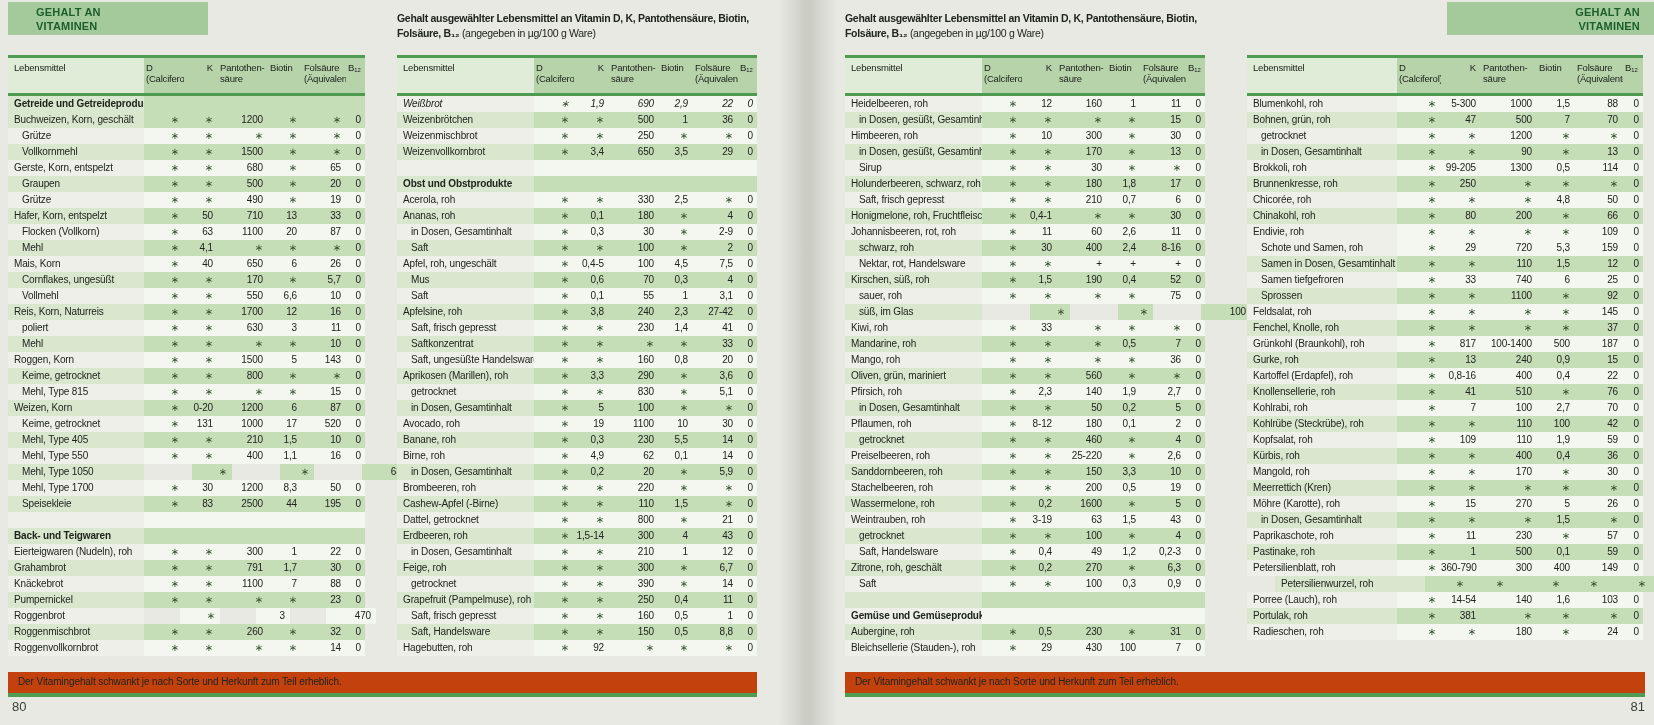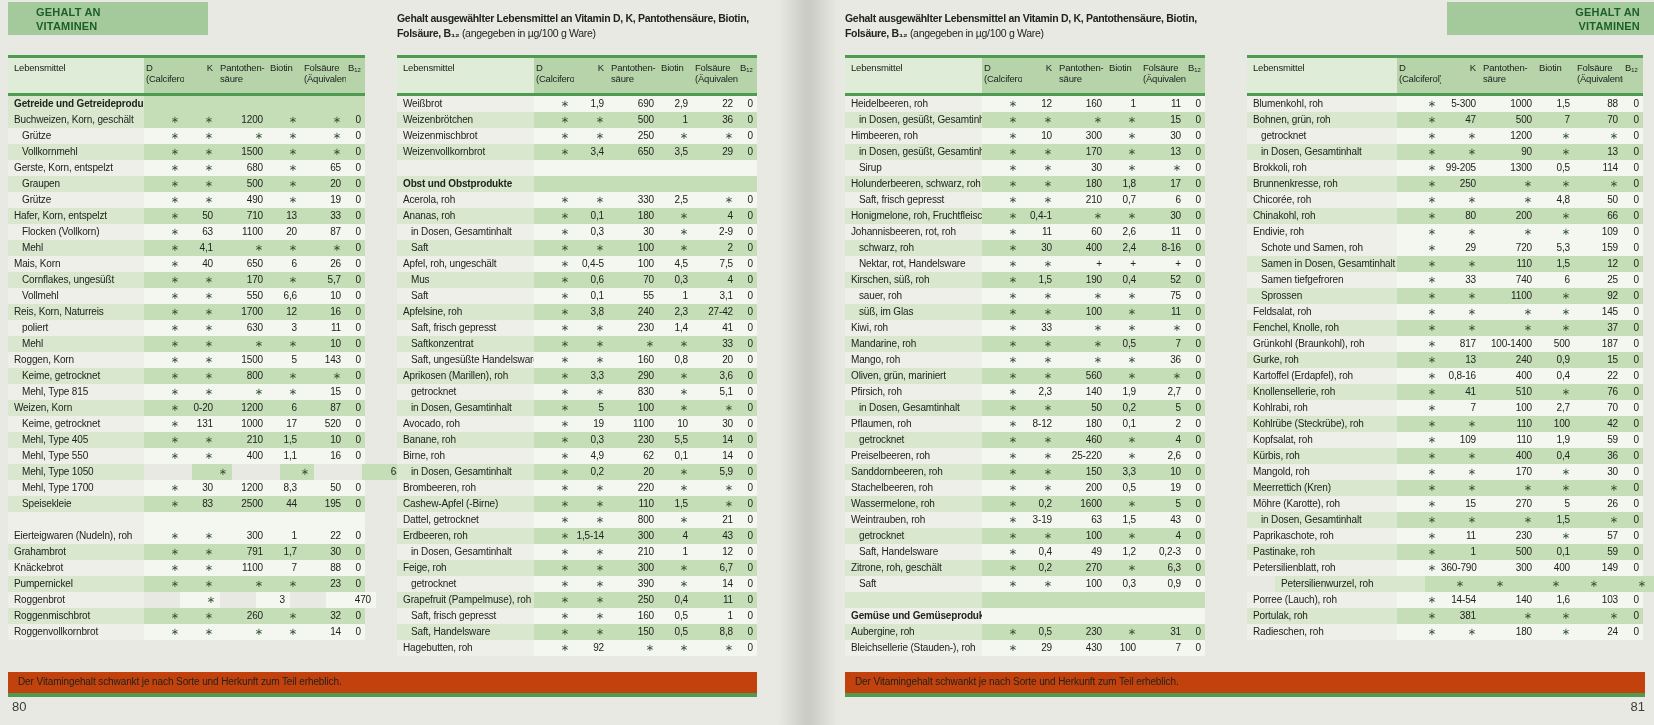--- a/index.html
+++ b/index.html
@@ -341,20 +341,29 @@
     </div>
     <div class="row light" style="grid-template-columns: 136px 40px 34px 50px 34px 44px 19px;">
       <div class="lbl"></div>
       <div class="num"></div>
       <div class="num"></div>
       <div class="num"></div>
       <div class="num"></div>
       <div class="num"></div>
       <div class="num last"></div>
     </div>
+    <div class="row green sec" style="grid-template-columns: 136px 40px 34px 50px 34px 44px 19px;">
+      <div class="lbl">Back- und Teigwaren</div>
+      <div class="num"></div>
+      <div class="num"></div>
+      <div class="num"></div>
+      <div class="num"></div>
+      <div class="num"></div>
+      <div class="num last"></div>
+    </div>
     <div class="row light" style="grid-template-columns: 136px 40px 34px 50px 34px 44px 19px;">
       <div class="lbl">Eierteigwaren (Nudeln), roh</div>
       <div class="num"><span class="star">∗</span></div>
       <div class="num"><span class="star">∗</span></div>
       <div class="num">300</div>
       <div class="num">1</div>
       <div class="num">22</div>
       <div class="num last">0</div>
     </div>
     <div class="row green" style="grid-template-columns: 136px 40px 34px 50px 34px 44px 19px;">
@@ -430,21 +439,21 @@
         <div>Biotin</div>
       </div>
       <div class="hval">
         <div>Folsäure</div>
         <div>(Äquivalente)</div>
       </div>
       <div class="hval">
         <div>B₁₂</div>
       </div>
     </div>
-    <div class="row light" style="grid-template-columns: 137px 40px 35px 50px 34px 45px 19px;">
+    <div class="row light" style="grid-template-columns: 137px 40px 35px 50px 34px 45px 19px; font-style: italic;">
       <div class="lbl">Weißbrot</div>
       <div class="num"><span class="star">∗</span></div>
       <div class="num">1,9</div>
       <div class="num">690</div>
       <div class="num">2,9</div>
       <div class="num">22</div>
       <div class="num last">0</div>
     </div>
     <div class="row green" style="grid-template-columns: 137px 40px 35px 50px 34px 45px 19px;">
       <div class="lbl">Weizenbrötchen</div>
@@ -888,21 +897,21 @@
     </div>
     <div class="row light" style="grid-template-columns: 137px 40px 35px 50px 34px 45px 19px;">
       <div class="lbl ind">sauer, roh</div>
       <div class="num"><span class="star">∗</span></div>
       <div class="num"><span class="star">∗</span></div>
       <div class="num"><span class="star">∗</span></div>
       <div class="num"><span class="star">∗</span></div>
       <div class="num">75</div>
       <div class="num last">0</div>
     </div>
-    <div class="row green" style="grid-template-columns: 137px 40px 35px 50px 34px 45px 19px;">
+    <div class="row green" style="grid-template-columns: 137px 40px 35px 50px 34px 45px 19px; gap: 48px;">
       <div class="lbl ind">süß, im Glas</div>
       <div class="num"><span class="star">∗</span></div>
       <div class="num"><span class="star">∗</span></div>
       <div class="num">100</div>
       <div class="num"><span class="star">∗</span></div>
       <div class="num">11</div>
       <div class="num last">0</div>
     </div>
     <div class="row light" style="grid-template-columns: 137px 40px 35px 50px 34px 45px 19px;">
       <div class="lbl">Kiwi, roh</div>

